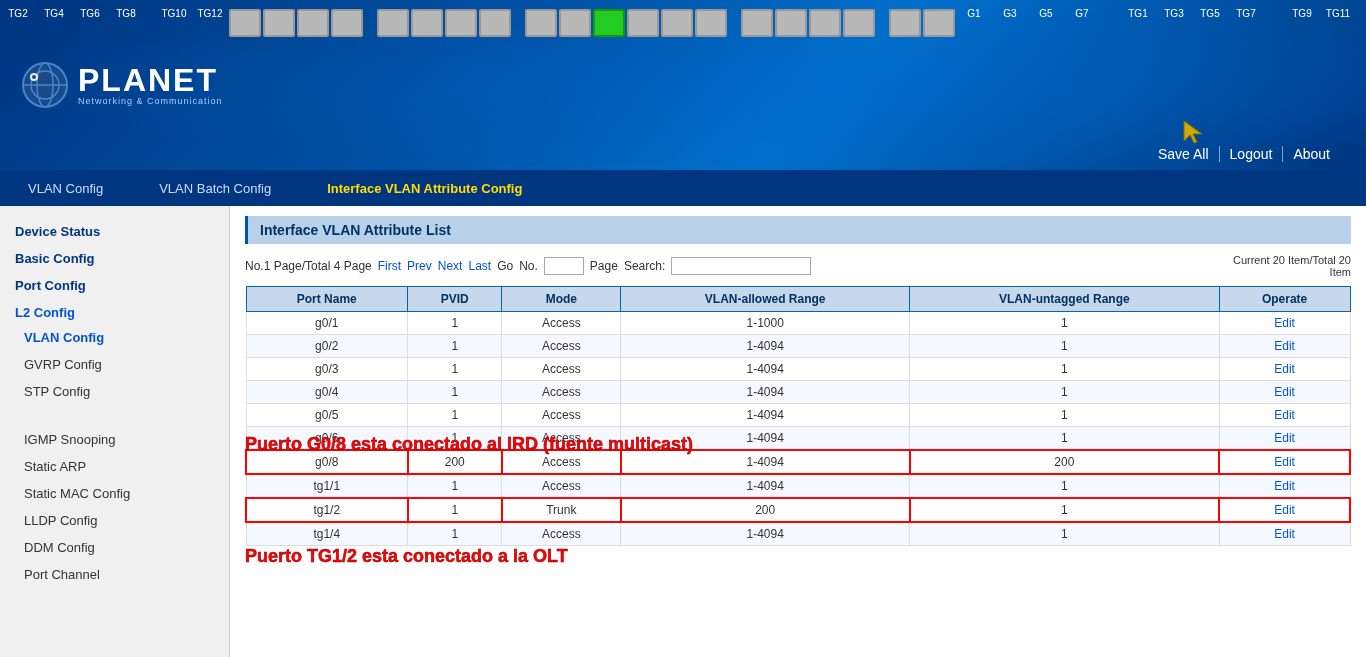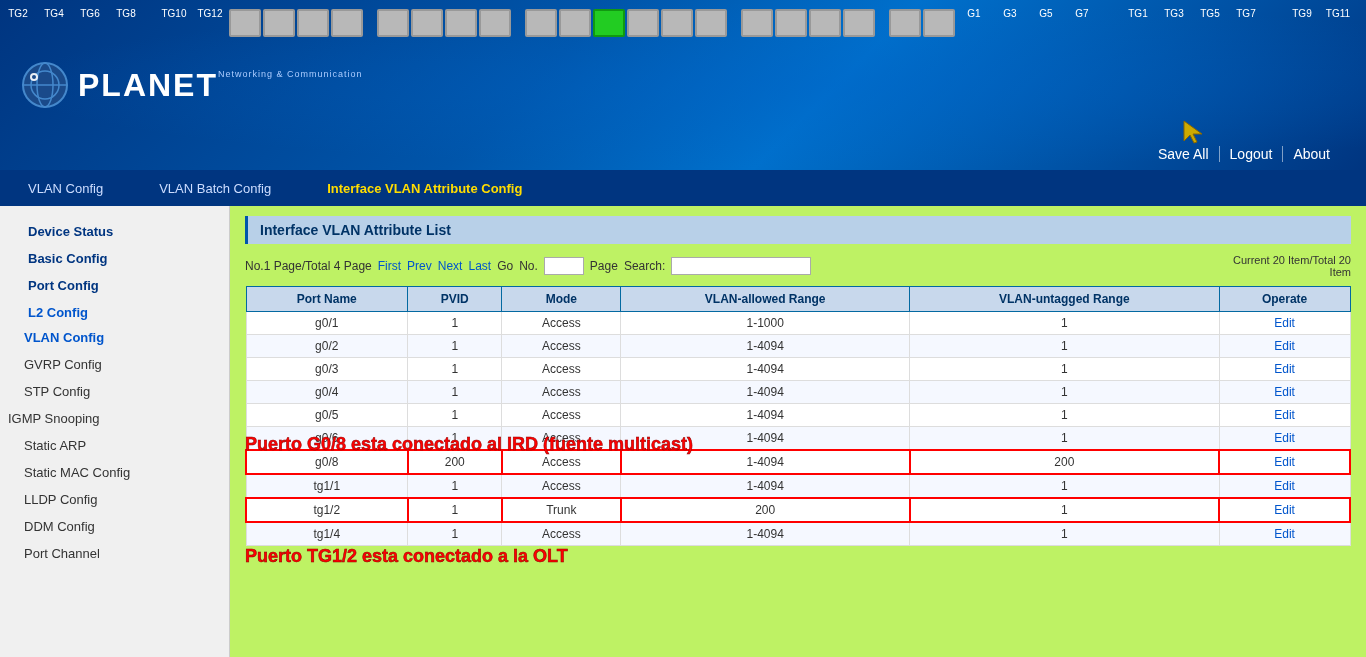--- a/index.html
+++ b/index.html
@@ -27,21 +27,21 @@
       display: flex;
       align-items: center;
       gap: 8px;
     }
     .logo-icon {
       width: 50px;
       height: 50px;
     }
     .logo-text {
       display: flex;
-      flex-direction: row;
+      flex-direction: column;
       justify-content: space-between;
     }
     .logo-planet {
       color: white;
       font-size: 32px;
       font-weight: bold;
       letter-spacing: 2px;
       line-height: 1;
     }
     .logo-sub {
@@ -110,31 +110,31 @@
       padding: 6px 20px;
       cursor: pointer;
       font-size: 13px;
       color: #333;
     }
     .sidebar-item.section-header {
       font-weight: bold;
       color: #003580;
       font-size: 13px;
       cursor: default;
-      padding: 8px 12px 4px 28px;
+      padding: 8px 12px 4px 15px;
     }
     .sidebar-item.active {
       color: #0055cc;
       font-weight: bold;
     }
 
     
     .content {
       flex: 1;
-      background: #bef264;
+      background: #ffffff;
       padding: 10px 15px;
       overflow-y: auto;
       position: relative;
     }
 
     
     .section-title {
       background: #b8d0e8;
       padding: 6px 12px;
       font-weight: bold;
@@ -375,21 +375,21 @@
 <div class="main-layout">
 
   <div class="sidebar">
     <div class="sidebar-item section-header">Device Status</div>
     <div class="sidebar-item section-header">Basic Config</div>
     <div class="sidebar-item section-header">Port Config</div>
     <div class="sidebar-item section-header active">L2 Config</div>
     <div class="sidebar-item active" style="padding-left:24px;">VLAN Config</div>
     <div class="sidebar-item" style="padding-left:24px;">GVRP Config</div>
     <div class="sidebar-item" style="padding-left:24px;">STP Config</div>
-    <div class="sidebar-item" style="padding-left:8px;">IGMP Snooping</div>
+    <div class="sidebar-item" style="padding-left:24px;margin-top:21px;">IGMP Snooping</div>
     <div class="sidebar-item" style="padding-left:24px;">Static ARP</div>
     <div class="sidebar-item" style="padding-left:24px;">Static MAC Config</div>
     <div class="sidebar-item" style="padding-left:24px;">LLDP Config</div>
     <div class="sidebar-item" style="padding-left:24px;">DDM Config</div>
     <div class="sidebar-item" style="padding-left:24px;">Port Channel</div>
   </div>
 
   <div class="content">
 
     <div class="section-title">Interface VLAN Attribute List</div>

